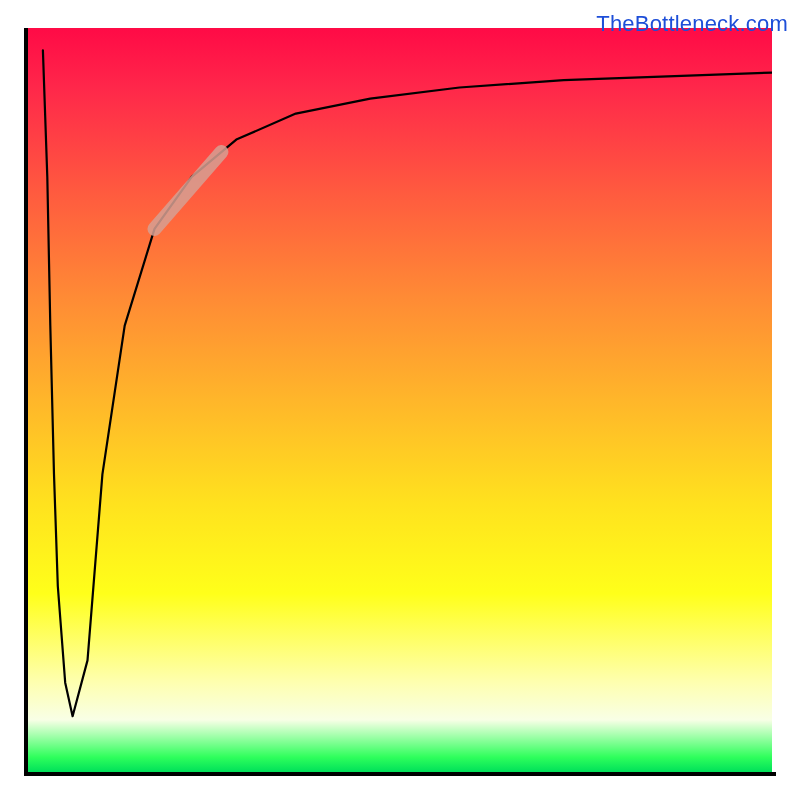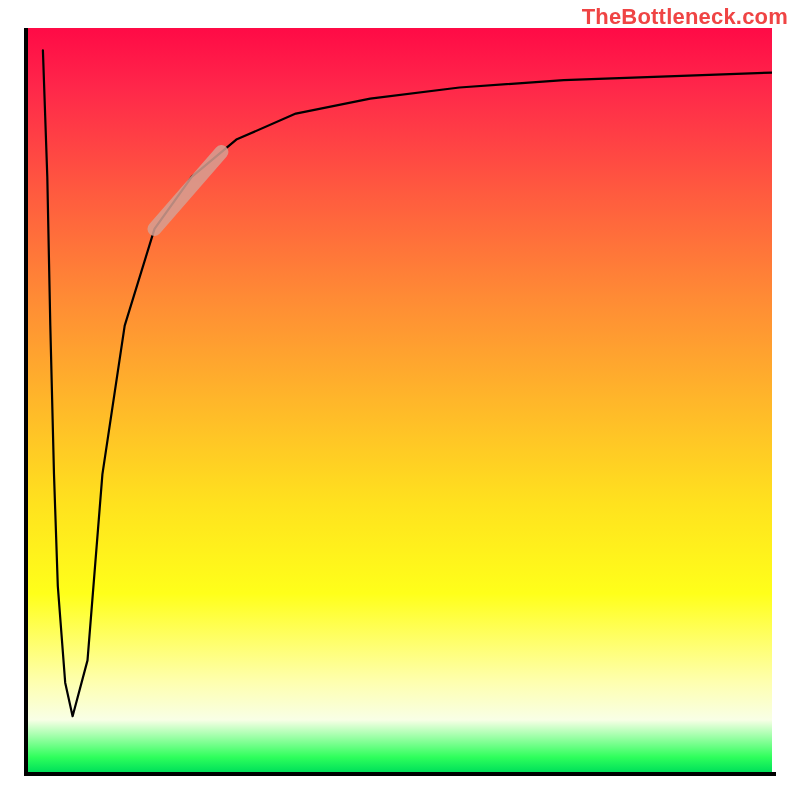--- a/index.html
+++ b/index.html
@@ -5,28 +5,27 @@
   html, body {
     margin: 0;
     padding: 0;
     width: 800px;
     height: 800px;
     background: #ffffff;
     overflow: hidden;
   }
   .watermark {
     position: absolute;
-    top: 4px;
+    top: 11px;
     right: 12px;
     font-family: Arial, Helvetica, sans-serif;
     font-size: 22px;
-    color: #ef4444;
+    color: #1d4ed8;
     letter-spacing: 0.2px;
     z-index: 5;
-    font-weight: bold;
   }
   .frame {
     position: absolute;
     top: 28px;
     left: 28px;
     width: 744px;
     height: 744px;
     background: linear-gradient(to bottom,
       #ff0a46 0%,
       #ff274a 8%,

